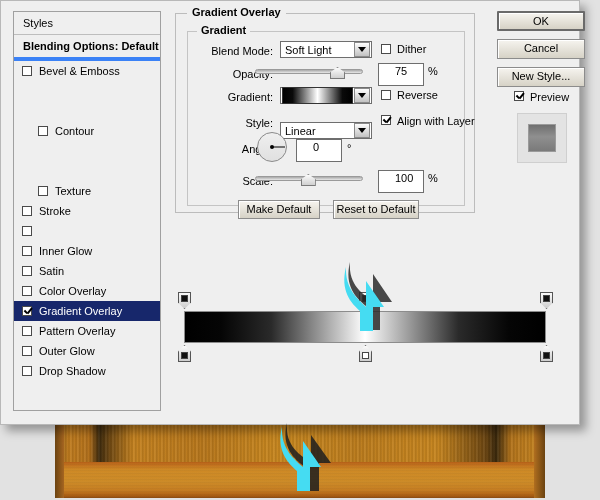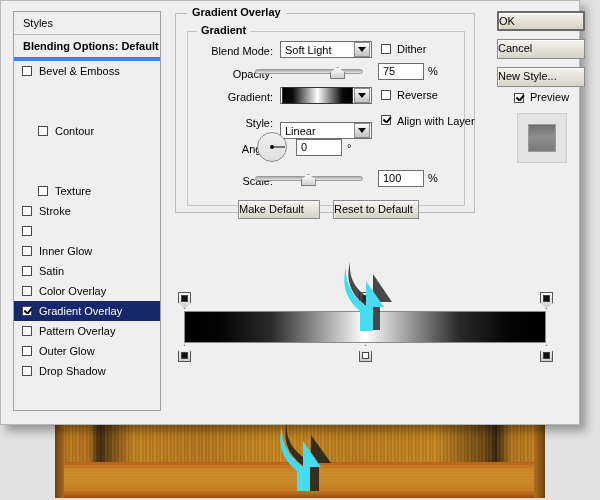--- a/index.html
+++ b/index.html
@@ -82,22 +82,22 @@
   .selbox{border:1px solid #6e6e6e;background:#fff;height:17px;box-sizing:border-box;
     display:flex;align-items:center;position:relative;}
   .selbox .txt{padding-left:4px;flex:1;}
   .arrowbtn{width:16px;height:15px;margin:0 1px 0 0;
     background:linear-gradient(180deg,#fdfdfd,#c2c2c2);
     border:1px solid #8a8a8a;box-sizing:border-box;
     display:flex;align-items:center;justify-content:center;}
   .arrowbtn::after{content:"";border-left:4px solid transparent;border-right:4px solid transparent;
     border-top:5px solid #000;}
 
-  .numbox{border:1px solid #6e6e6e;background:#fff;height:17px;box-sizing:border-box;
-    padding-left:4px;line-height:15px;}
+  .numbox{border:1px solid #6e6e6e;background:#fff;height:23px;box-sizing:border-box;
+    padding-left:16px;line-height:15px;}
 
   .slider{height:12px;position:relative;}
   .slider .track{position:absolute;top:4px;left:0;right:0;height:5px;
     background:linear-gradient(180deg,#a8a8a8,#e8e8e8);
     border:1px solid #9a9a9a;border-radius:3px;box-sizing:border-box;}
   .slider .thumb{position:absolute;top:2px;width:13px;height:10px;
     background:linear-gradient(180deg,#fbfbfb,#d0d0d0);
     border:1px solid #7a7a7a;
     clip-path:polygon(50% 0%,100% 45%,100% 100%,0% 100%,0% 45%);}
 
@@ -107,28 +107,28 @@
   #angle-dial{position:absolute;width:30px;height:30px;border-radius:50%;
     background:linear-gradient(180deg,#efefef,#e0e0e0);border:1px solid #8a8a8a;
     box-sizing:border-box;}
   #angle-dial .needle{position:absolute;left:50%;top:50%;width:13px;height:1px;
     background:#000;transform:translateY(-50%);}
   #angle-dial .hub{position:absolute;left:50%;top:50%;width:4px;height:4px;
     background:#000;border-radius:50%;transform:translate(-50%,-50%);}
 
   .pbtn{background:linear-gradient(180deg,#f6f4ef,#d6d2c6);
     border:1px solid #8c8c8c;box-sizing:border-box;height:19px;line-height:17px;
-    text-align:left;box-shadow:inset 1px 1px 0 #fff;}
+    text-align:center;box-shadow:inset 1px 1px 0 #fff;}
 
   
   #ok-btn{position:absolute;left:496px;top:10px;width:88px;height:20px;
     border:2px solid #6a6a6a;border-radius:1px;}
   #cancel-btn{position:absolute;left:496px;top:38px;width:88px;height:20px;}
   #newstyle-btn{position:absolute;left:496px;top:66px;width:88px;height:20px;}
-  #preview-row{position:absolute;left:513px;top:90px;display:flex;align-items:flex-end;}
+  #preview-row{position:absolute;left:513px;top:90px;display:flex;align-items:flex-start;}
   #preview-row .lbl{margin-left:6px;}
   #preview-thumb{position:absolute;left:516px;top:112px;width:50px;height:50px;
     background:#e3e3e3;border:1px solid #cfcfcf;box-sizing:border-box;
     display:flex;align-items:center;justify-content:center;}
   #preview-thumb .inner{width:28px;height:28px;
     background:linear-gradient(180deg,#6f6f6f,#8f8f8f 45%,#7a7a7a);
     border:1px solid #9a9a9a;box-sizing:border-box;}
 
   
   #grad-editor{position:absolute;left:183px;top:310px;width:362px;height:32px;}

